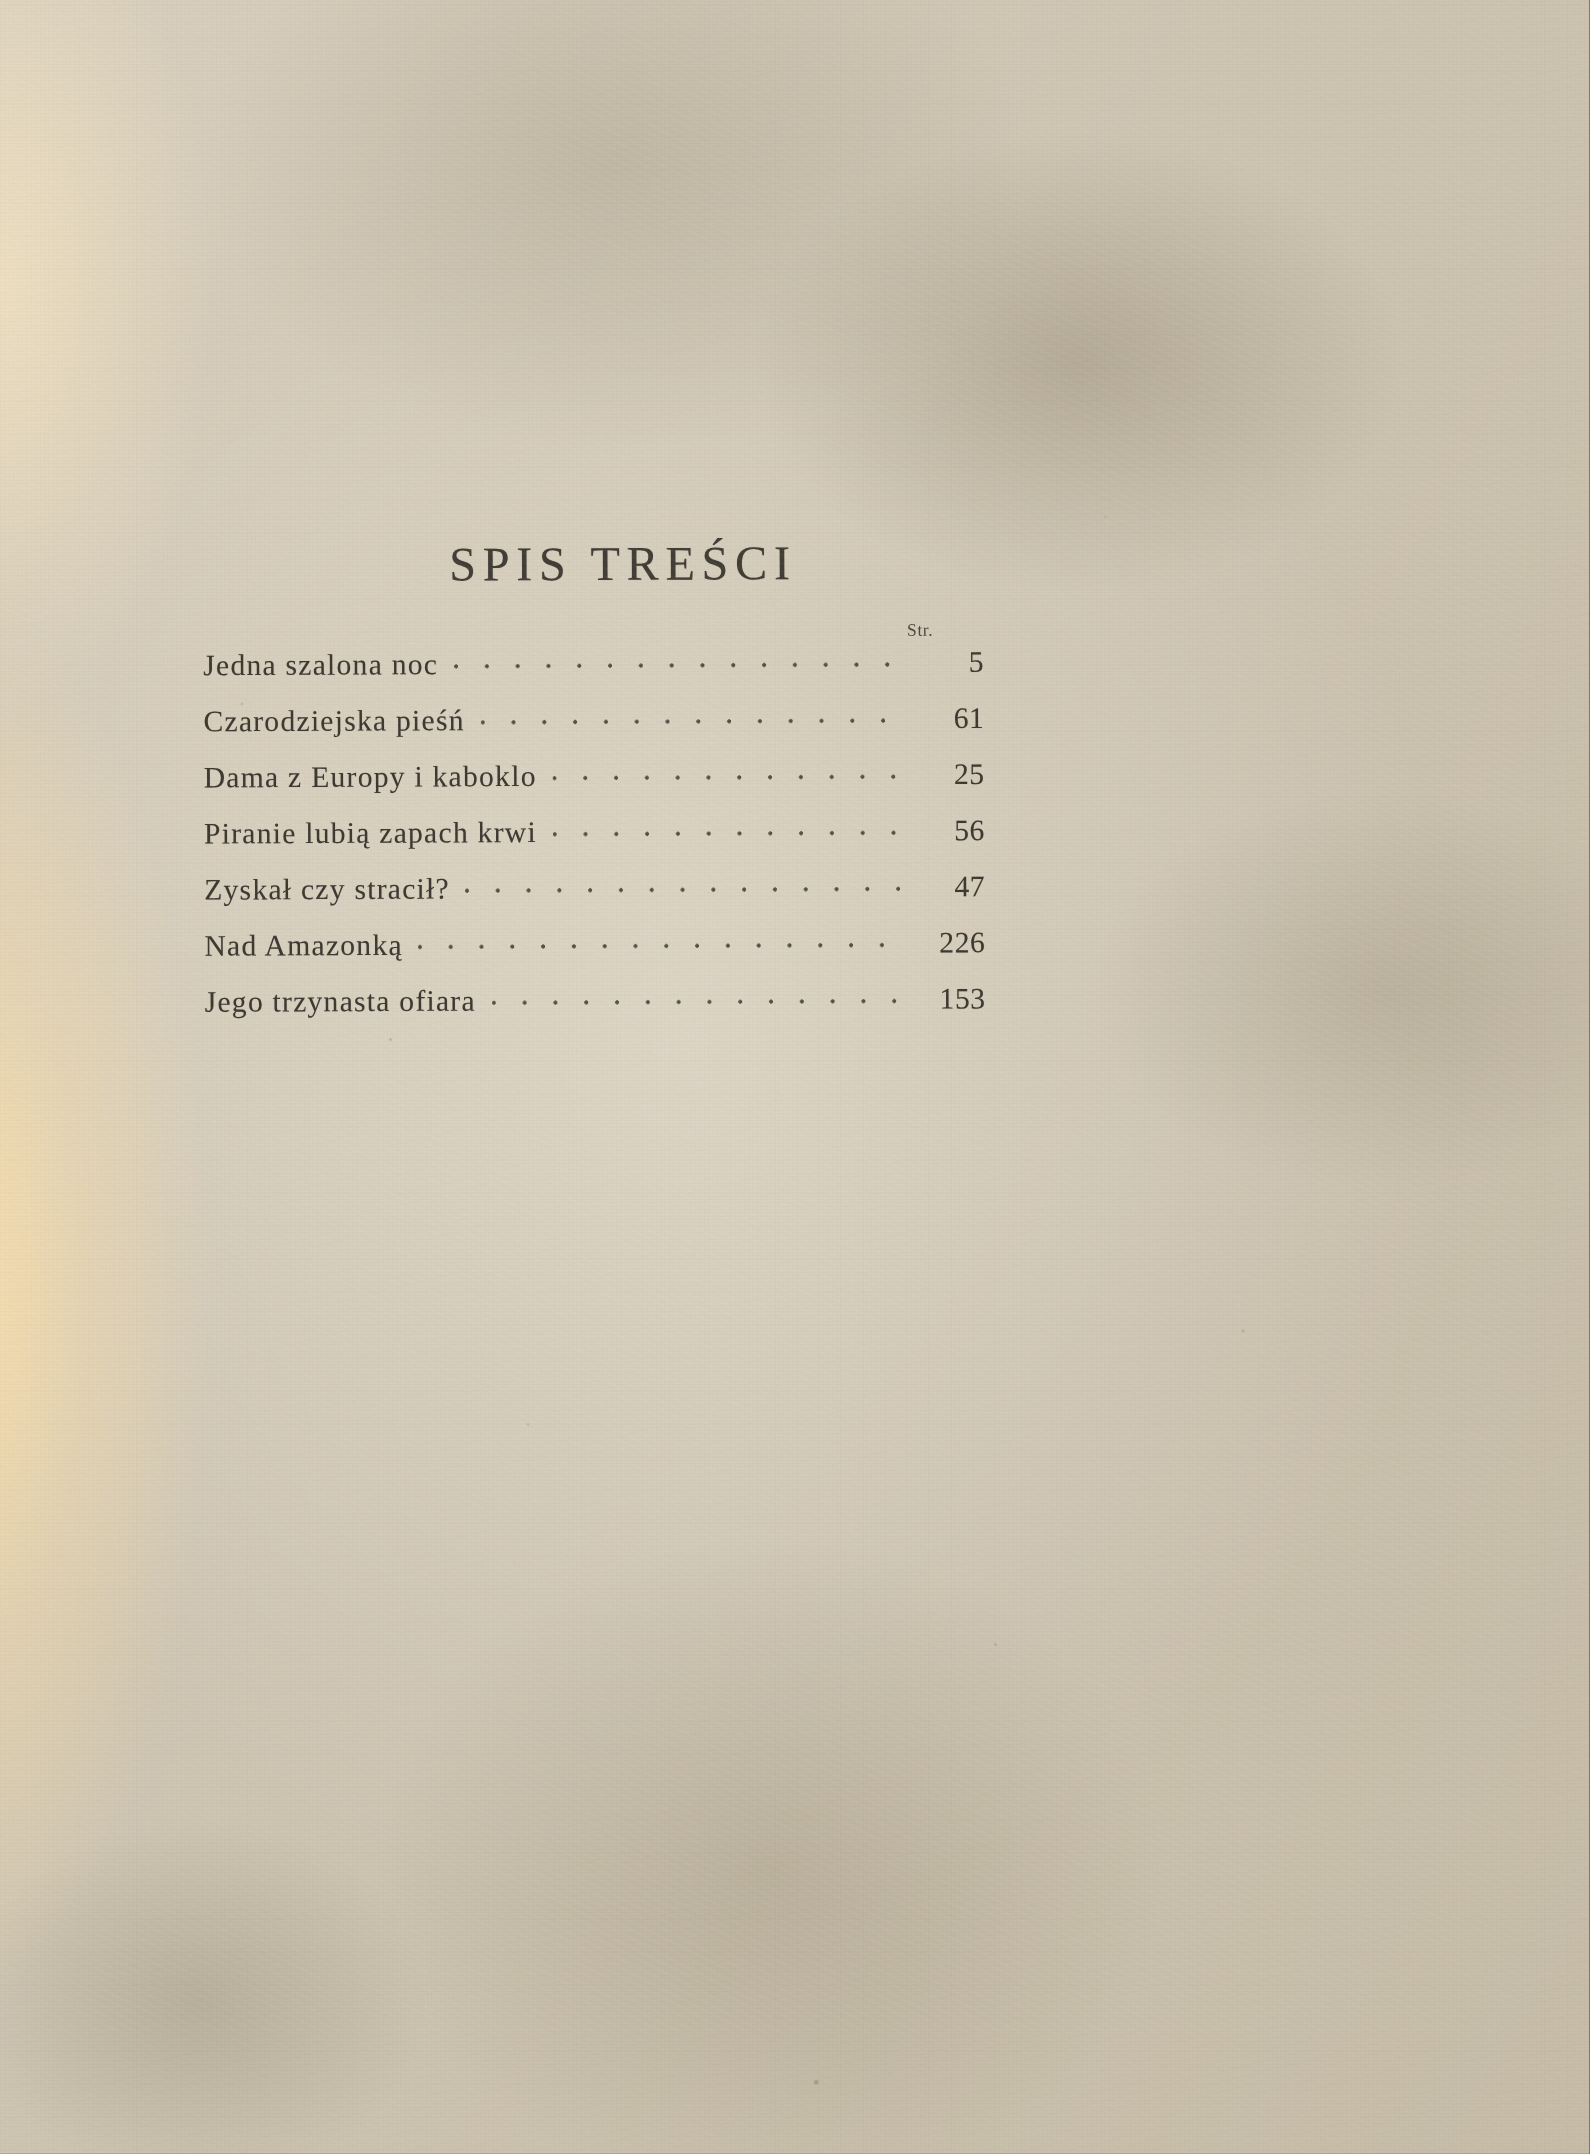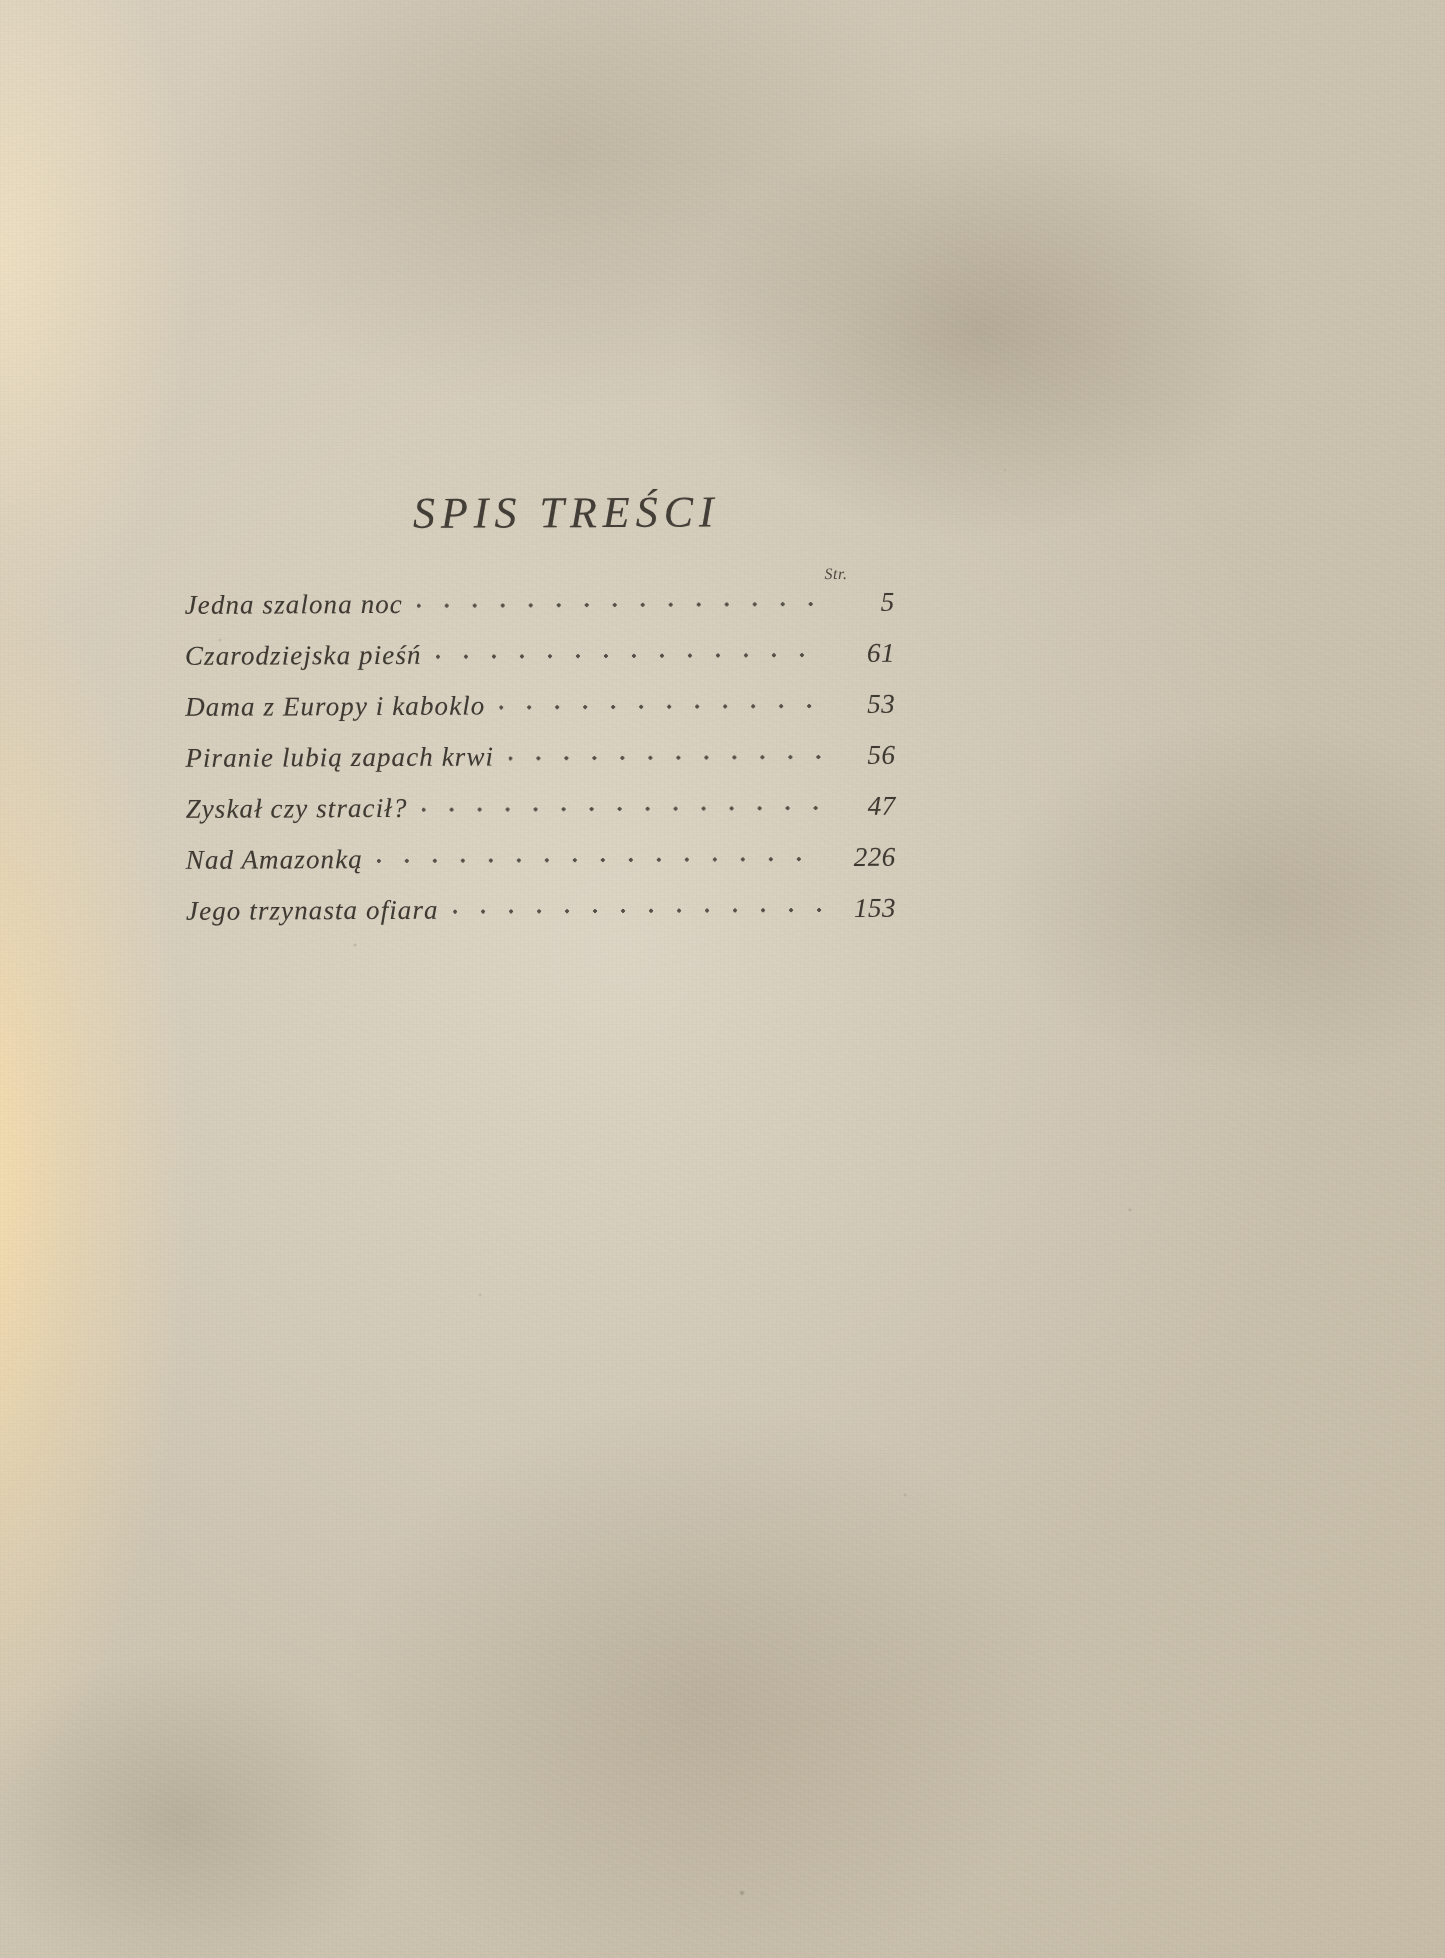--- a/index.html
+++ b/index.html
@@ -20,21 +20,20 @@
       radial-gradient(ellipse 260px 520px at 0px 260px, rgba(255,236,196,0.55) 0%, rgba(255,236,196,0) 75%),
       
       radial-gradient(ellipse 420px 300px at 980px 330px, rgba(120,108,88,0.30) 0%, rgba(120,108,88,0) 70%),
       radial-gradient(ellipse 520px 360px at 560px 150px, rgba(130,118,98,0.22) 0%, rgba(130,118,98,0) 72%),
       radial-gradient(ellipse 380px 260px at 1260px 900px, rgba(120,110,92,0.20) 0%, rgba(120,110,92,0) 70%),
       radial-gradient(ellipse 500px 420px at 700px 1700px, rgba(125,113,93,0.22) 0%, rgba(125,113,93,0) 72%),
       radial-gradient(ellipse 300px 240px at 180px 1820px, rgba(110,100,82,0.22) 0%, rgba(110,100,82,0) 70%),
       
       radial-gradient(ellipse 1100px 1250px at 620px 950px, rgba(255,252,242,0.30) 0%, rgba(255,252,242,0) 65%),
       linear-gradient(120deg, #d8cfbd 0%, #cdc4b1 45%, #c6bca8 100%);
-    font-style: italic;
   }
   
   .grain, .grain2, .speck {
     position: absolute;
     inset: 0;
     pointer-events: none;
   }
   .grain {
     opacity: 0.32;
     background-image:
@@ -165,21 +164,21 @@
 
       <div class="toc-row">
         <span class="chapter">Czarodziejska pieśń</span>
         <span class="leader"></span>
         <span class="page-num">61</span>
       </div>
 
       <div class="toc-row">
         <span class="chapter">Dama z Europy i kaboklo</span>
         <span class="leader"></span>
-        <span class="page-num">53</span>
+        <span class="page-num">25</span>
       </div>
 
       <div class="toc-row">
         <span class="chapter">Piranie lubią zapach krwi</span>
         <span class="leader"></span>
         <span class="page-num">56</span>
       </div>
 
       <div class="toc-row">
         <span class="chapter">Zyskał czy stracił?</span>

